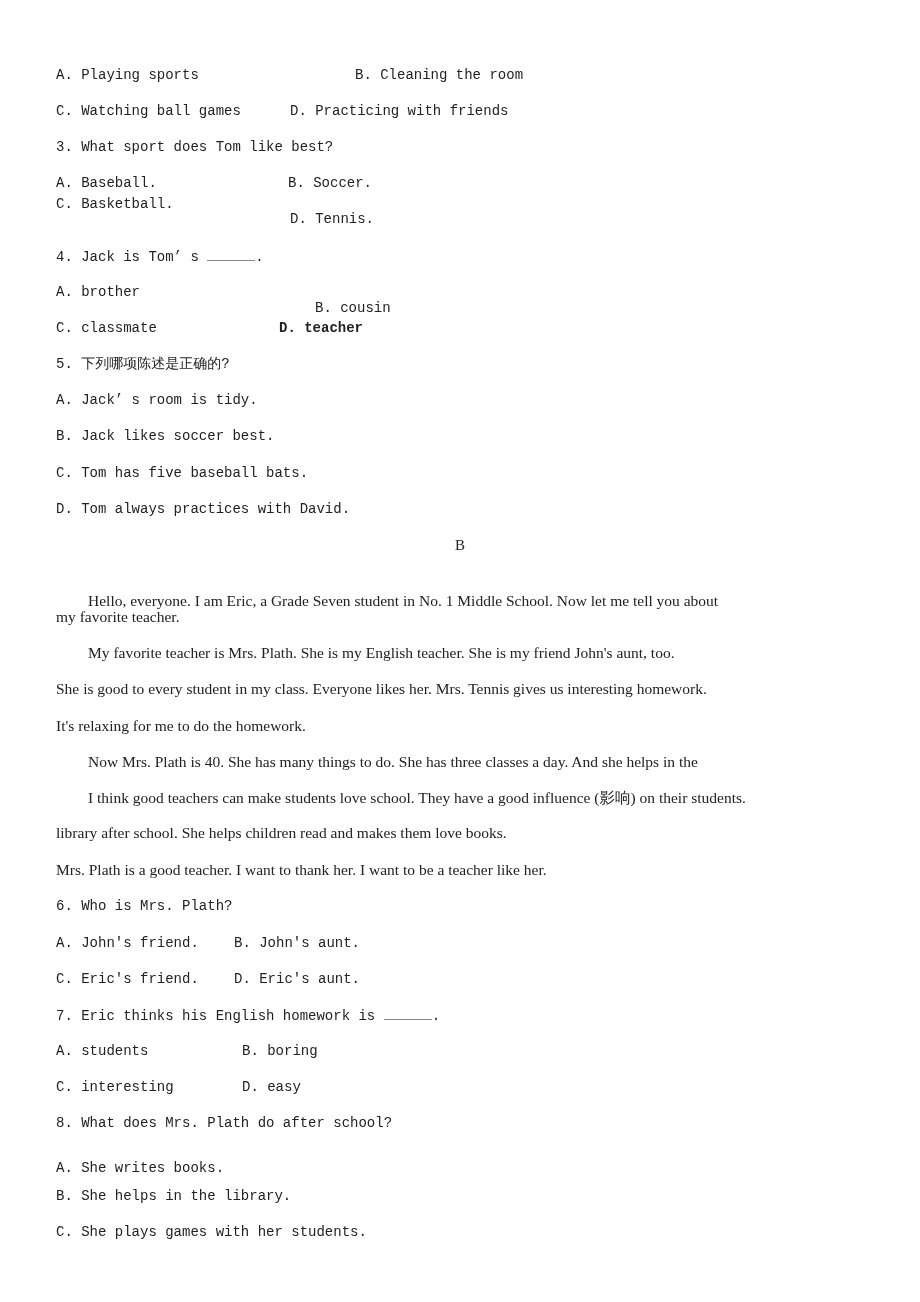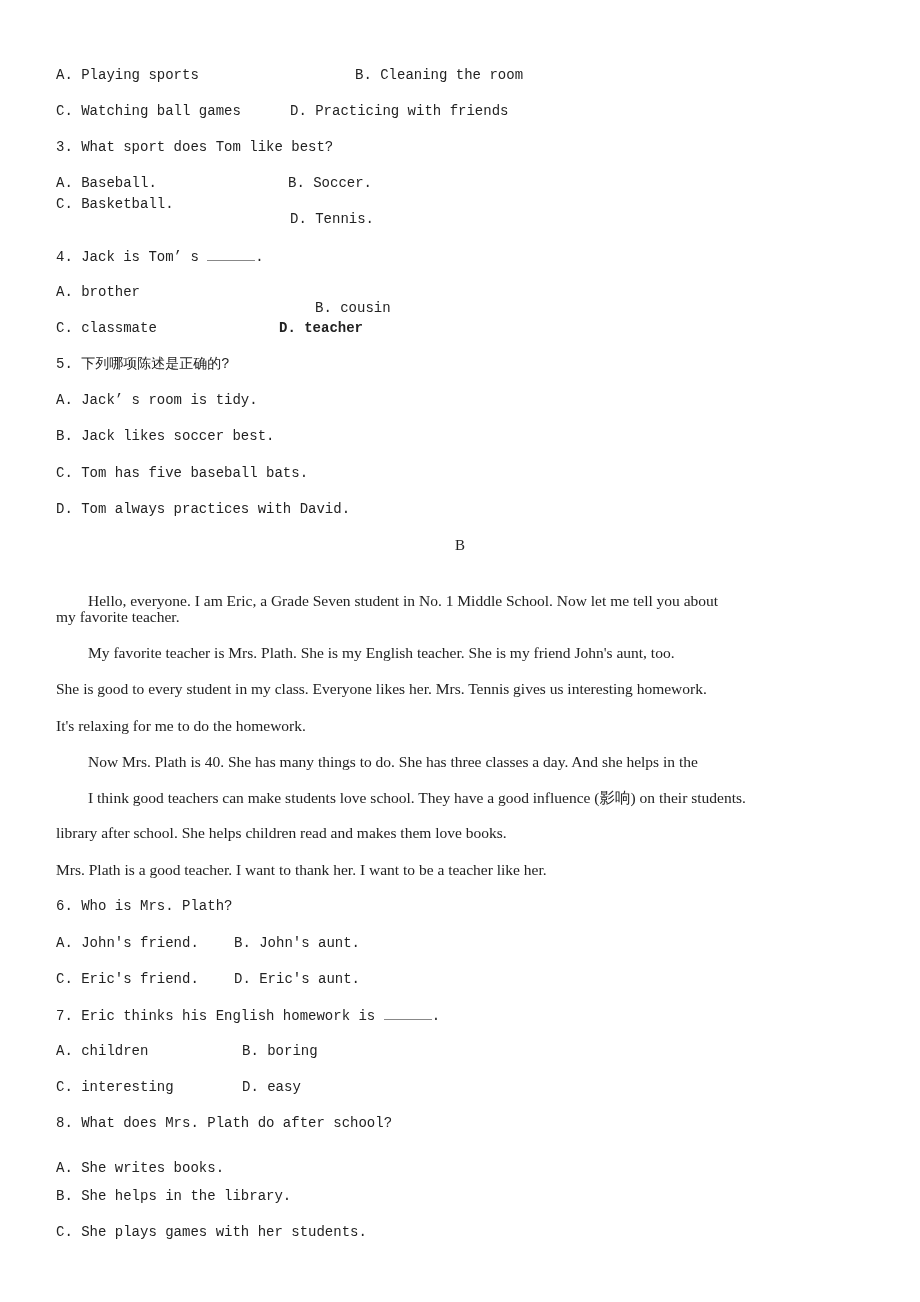--- a/index.html
+++ b/index.html
@@ -54,21 +54,21 @@
 
 <div class="line" style="top:896px;">6. Who is Mrs. Plath?</div>
 <div class="line" style="top:933px;">A. John's friend.</div>
 <div class="line" style="top:933px; left:234px;">B. John's aunt.</div>
 <div class="line" style="top:969px;">C. Eric's friend.</div>
 <div class="line" style="top:969px; left:234px;">D. Eric's aunt.</div>
 
 <div class="line" style="top:1005px;">
   <span>7. Eric thinks his English homework is </span><span class="blank"></span><span>.</span>
 </div>
-<div class="line" style="top:1041px;">A. children</div>
+<div class="line" style="top:1041px;">A. students</div>
 <div class="line" style="top:1041px; left:242px;">B. boring</div>
 <div class="line" style="top:1077px;">C. interesting</div>
 <div class="line" style="top:1077px; left:242px;">D. easy</div>
 
 <div class="line" style="top:1113px;">8. What does Mrs. Plath do after school?</div>
 <div class="line" style="top:1150px;margin-top:8px;">A. She writes books.</div>
 <div class="line" style="top:1186px;">B. She helps in the library.</div>
 <div class="line" style="top:1222px;">C. She plays games with her students.</div>
 
 </body></html>

